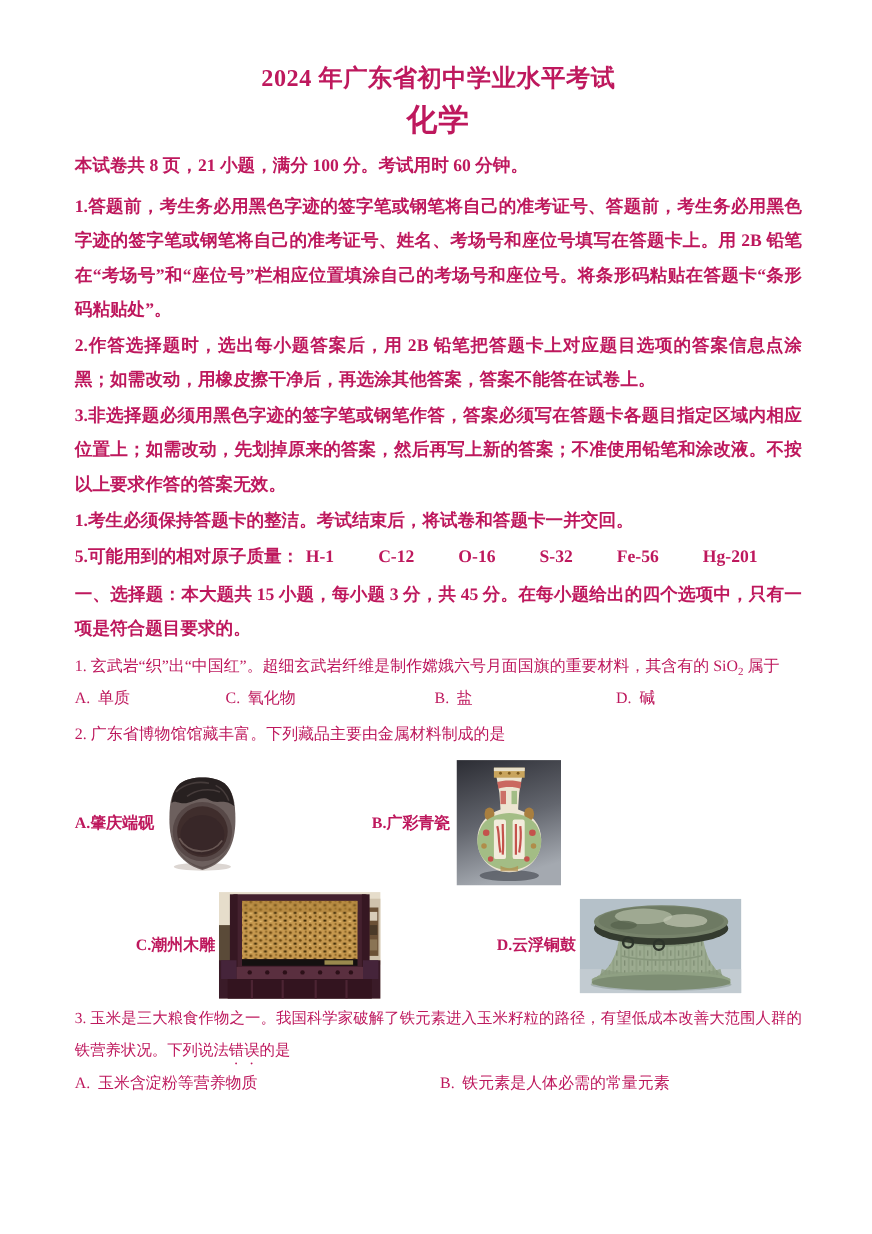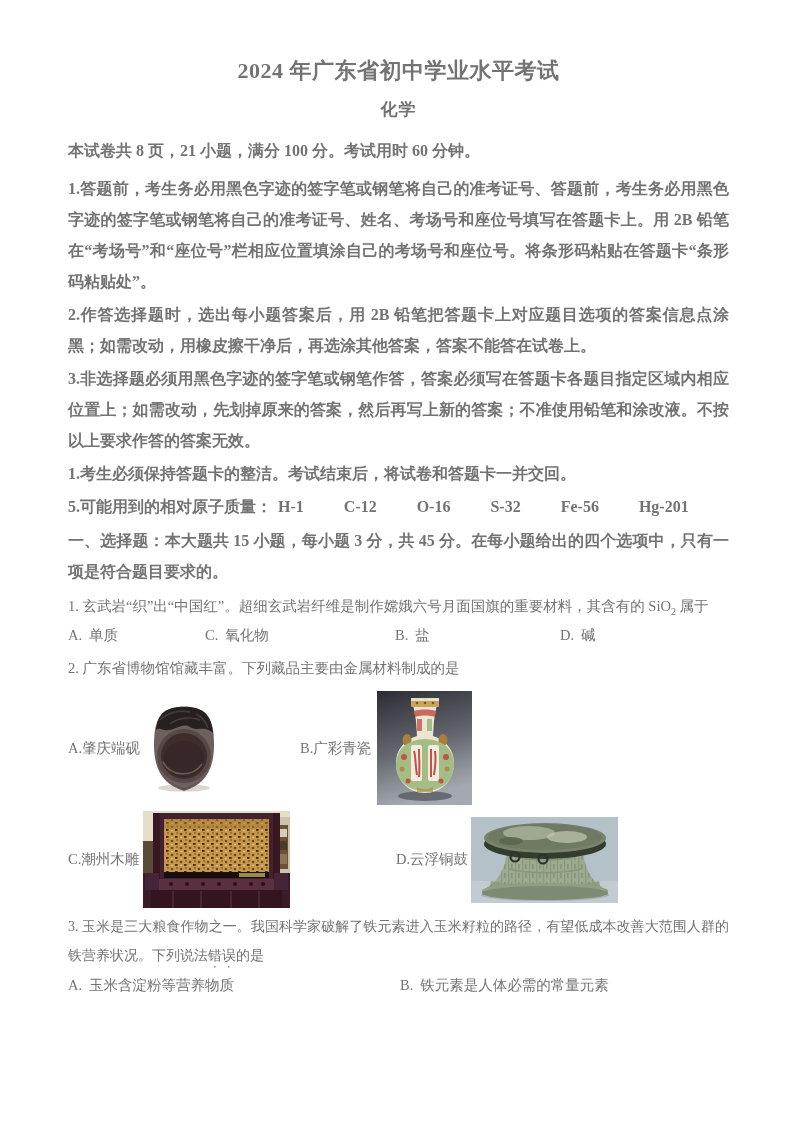--- a/index.html
+++ b/index.html
@@ -1,30 +1,30 @@
 <!DOCTYPE html>
 <html><head>
 <meta charset="utf-8">
 <style>
   html,body{margin:0;padding:0;background:#ffffff;}
   .page{
     position:relative;
     width:793px;height:1122px;
-    background:#ffffff;color:#737373;
+    background:#ffffff;color:#be185d;
     font-family:"Liberation Serif","DejaVu Serif",serif;
     box-sizing:border-box;
     padding:58px 64px 0 68px;
     overflow:hidden;
   }
   .title{
     font-size:22px;font-weight:bold;text-align:center;
     margin:0 0 14px 0;line-height:26px;letter-spacing:0.5px;
   }
   .subject{
-    font-size:17px;font-weight:bold;text-align:center;
+    font-size:28px;font-weight:bold;text-align:center;
     margin:0 0 18px 0;line-height:24px;letter-spacing:1px;
   }
   .meta{font-size:16px;font-weight:bold;line-height:22px;margin:0 0 11px 0;}
   .notice-head{font-size:16px;font-weight:bold;line-height:22px;margin:0 0 4px 0;}
   .notice{
     font-size:16px;font-weight:bold;line-height:31px;
     margin:0 0 2px 0;text-align:justify;
   }
   .masses{font-size:16px;font-weight:bold;line-height:31px;margin:0 0 3px 0;}
   .mass{margin-left:40px;}
@@ -39,26 +39,26 @@
   sub.chem{font-size:10px;line-height:0;}
   .emph{
     text-emphasis:filled dot;-webkit-text-emphasis:filled dot;
     text-emphasis-position:under right;margin-top:48px;-webkit-text-emphasis-position:under;
   }
   .optrow{display:flex;font-size:14.5px;line-height:29px;margin:0 0 4px 0;}
   .opt{white-space:nowrap;}
   .opt .olabel{margin-right:7px;}
   .q1o1{width:137px;}.q1o2{width:165px;}.q1o3{width:190px;}
   .q3o1{width:332px;}
-  .img-row{display:flex;align-items:center;}
+  .img-row{display:flex;align-items:center;font-weight:bold;}
   .row1{height:126px;margin-top:2px;}
-  .row2{height:97px;}
+  .row2{height:97px;justify-content:center;}
   .img-label{font-size:14.5px;white-space:nowrap;flex:none;}
   .lblA{width:82px;}
-  .lblB{width:77px;margin-left:82px;}
+  .lblB{width:77px;margin-left:120px;}
   .lblC{width:75px;}
   .lblD{width:75px;margin-left:106px;}
   .photo{flex:none;display:block;}
 </style>
 </head>
 <body>
 
 <div class="page">
 
   <h1 class="title">2024 年广东省初中学业水平考试</h1>

